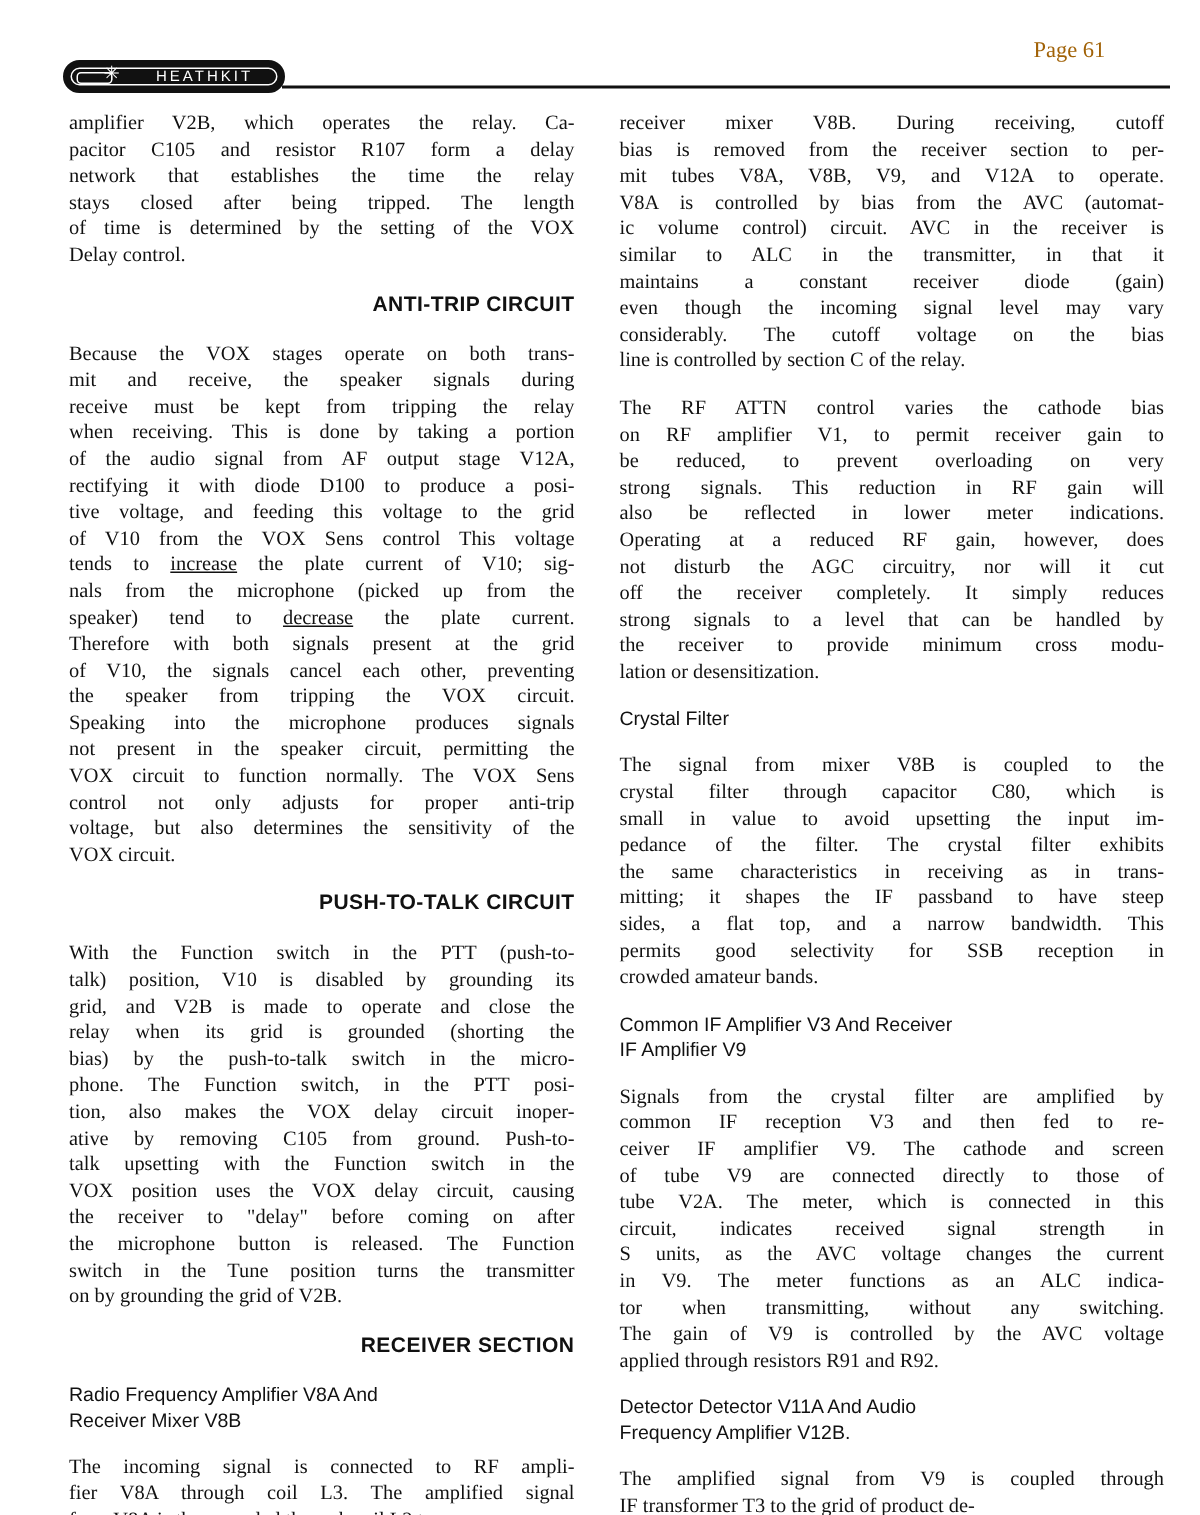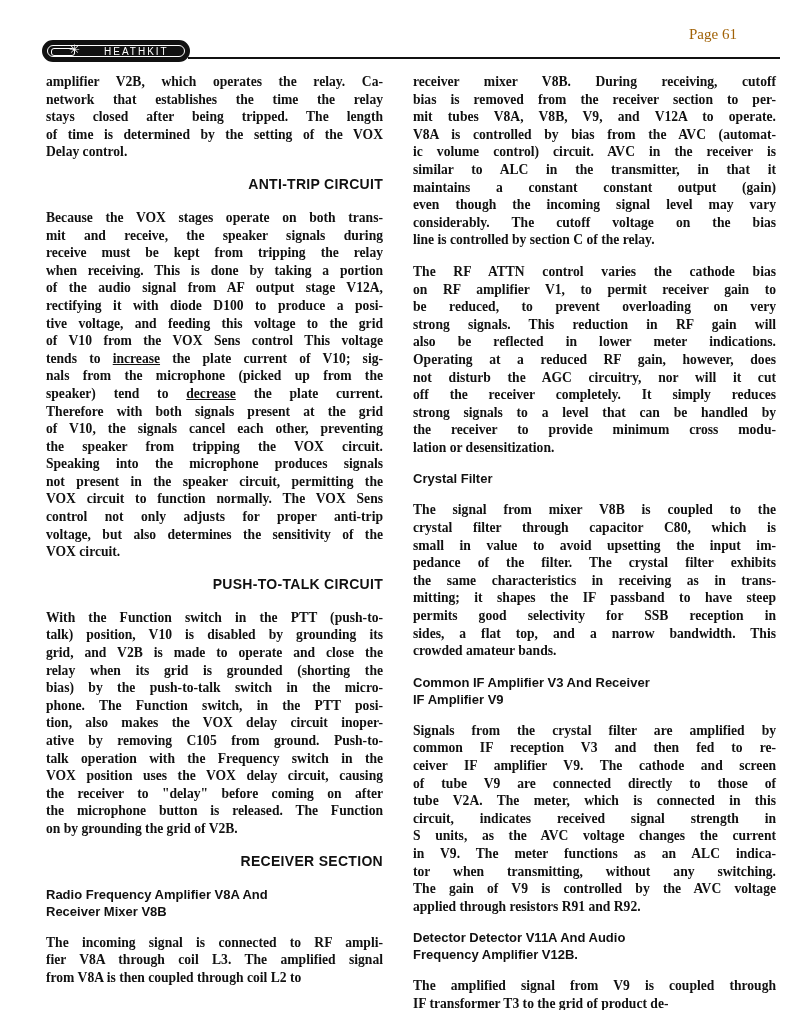--- a/index.html
+++ b/index.html
@@ -9,42 +9,43 @@
   .logo-inner { position:absolute; left:3px; top:3px; right:3px; bottom:3px; border:1px solid #fff; border-radius:8px; }
   .logo-arrow { position:absolute; left:7px; top:6px; width:22px; height:6px; border:1px solid #fff; border-radius:3px; }
   .logo-star { position:absolute; left:25px; top:1px; color:#fff; font-size:13px; line-height:14px; font-family:"DejaVu Sans", sans-serif; }
   .logo-text { position:absolute; left:28px; top:4px; color:#fff; font-family:Liberation Sans, sans-serif; font-size:10px; letter-spacing:2px; line-height:12px;margin-left:32px; }
   .rule { position:absolute; left:188px; top:57px; width:592px; height:2px; background:#111; }
   .col { position:absolute; }
   .col-left { left:46px; top:73px; width:337px; }
   .col-right { left:413px; top:73px; width:363px; }
   .line { font-family:"Liberation Serif", serif; font-size:13.6px; line-height:17.6px; height:17.6px; text-align:justify; text-align-last:justify; white-space:nowrap; overflow:visible; }
   .line.last { text-align-last:left; }
-  .para { margin-bottom:14px;font-weight:bold; }
+  .para { margin-bottom:14px; }
   .heading { font-family:"Liberation Sans", sans-serif; font-weight:bold; font-size:14px; line-height:18px; margin:6px 0 16px 0; letter-spacing:0.3px;text-align:right; }
-  .subheading { font-family:"Liberation Sans", sans-serif; font-weight:bold; font-size:13px; line-height:17px; margin:6px 0 14px 0; }
+  .subheading { font-family:"Liberation Sans", sans-serif; font-weight:normal; font-size:13px; line-height:17px; margin:6px 0 14px 0; }
   u { text-decoration:underline; }
 </style>
 </head>
 <body>
 
 <div>
   <div class="logo">
     <div class="logo-inner"></div>
     <div class="logo-arrow"></div>
     <div class="logo-star">✳</div>
     <div class="logo-text">HEATHKIT</div>
   </div>
   <div class="rule"></div>
   <div class="page-num">Page 61</div>
 </div>
 
 <div class="col col-left" id="col-left">
     <div class="para">
       <div class="line">amplifier V2B, which operates the relay. Ca-</div>
+      <div class="line">pacitor C105 and resistor R107 form a delay</div>
       <div class="line">network that establishes the time the relay</div>
       <div class="line">stays closed after being tripped. The length</div>
       <div class="line">of time is determined by the setting of the VOX</div>
       <div class="line last">Delay control.</div>
     </div>
     <div class="heading">ANTI-TRIP CIRCUIT</div>
     <div class="para">
       <div class="line">Because the VOX stages operate on both trans-</div>
       <div class="line">mit and receive, the speaker signals during</div>
       <div class="line">receive must be kept from tripping the relay</div>
@@ -69,24 +70,25 @@
     <div class="heading">PUSH-TO-TALK CIRCUIT</div>
     <div class="para">
       <div class="line">With the Function switch in the PTT (push-to-</div>
       <div class="line">talk) position, V10 is disabled by grounding its</div>
       <div class="line">grid, and V2B is made to operate and close the</div>
       <div class="line">relay when its grid is grounded (shorting the</div>
       <div class="line">bias) by the push-to-talk switch in the micro-</div>
       <div class="line">phone. The Function switch, in the PTT posi-</div>
       <div class="line">tion, also makes the VOX delay circuit inoper-</div>
       <div class="line">ative by removing C105 from ground. Push-to-</div>
-      <div class="line">talk operation with the Frequency switch in the</div>
+      <div class="line">talk upsetting with the Function switch in the</div>
       <div class="line">VOX position uses the VOX delay circuit, causing</div>
       <div class="line">the receiver to "delay" before coming on after</div>
       <div class="line">the microphone button is released. The Function</div>
+      <div class="line">switch in the Tune position turns the transmitter</div>
       <div class="line last">on by grounding the grid of V2B.</div>
     </div>
     <div class="heading">RECEIVER SECTION</div>
     <div class="subheading">
       <div>Radio Frequency Amplifier V8A And</div>
       <div>Receiver Mixer V8B</div>
     </div>
     <div class="para">
       <div class="line">The incoming signal is connected to RF ampli-</div>
       <div class="line">fier V8A through coil L3. The amplified signal</div>
@@ -94,21 +96,21 @@
     </div>
   </div>
 <div class="col col-right" id="col-right">
     <div class="para">
       <div class="line">receiver mixer V8B. During receiving, cutoff</div>
       <div class="line">bias is removed from the receiver section to per-</div>
       <div class="line">mit tubes V8A, V8B, V9, and V12A to operate.</div>
       <div class="line">V8A is controlled by bias from the AVC (automat-</div>
       <div class="line">ic volume control) circuit. AVC in the receiver is</div>
       <div class="line">similar to ALC in the transmitter, in that it</div>
-      <div class="line">maintains a constant constant output (gain)</div>
+      <div class="line">maintains a constant receiver diode (gain)</div>
       <div class="line">even though the incoming signal level may vary</div>
       <div class="line">considerably. The cutoff voltage on the bias</div>
       <div class="line last">line is controlled by section C of the relay.</div>
     </div>
     <div class="para">
       <div class="line">The RF ATTN control varies the cathode bias</div>
       <div class="line">on RF amplifier V1, to permit receiver gain to</div>
       <div class="line">be reduced, to prevent overloading on very</div>
       <div class="line">strong signals. This reduction in RF gain will</div>
       <div class="line">also be reflected in lower meter indications.</div>
@@ -122,22 +124,22 @@
     <div class="subheading">
       <div>Crystal Filter</div>
     </div>
     <div class="para">
       <div class="line">The signal from mixer V8B is coupled to the</div>
       <div class="line">crystal filter through capacitor C80, which is</div>
       <div class="line">small in value to avoid upsetting the input im-</div>
       <div class="line">pedance of the filter. The crystal filter exhibits</div>
       <div class="line">the same characteristics in receiving as in trans-</div>
       <div class="line">mitting; it shapes the IF passband to have steep</div>
+      <div class="line">sides, a flat top, and a narrow bandwidth. This</div>
       <div class="line">permits good selectivity for SSB reception in</div>
-      <div class="line">sides, a flat top, and a narrow bandwidth. This</div>
       <div class="line last">crowded amateur bands.</div>
     </div>
     <div class="subheading">
       <div>Common IF Amplifier V3 And Receiver</div>
       <div>IF Amplifier V9</div>
     </div>
     <div class="para">
       <div class="line">Signals from the crystal filter are amplified by</div>
       <div class="line">common IF reception V3 and then fed to re-</div>
       <div class="line">ceiver IF amplifier V9. The cathode and screen</div>

